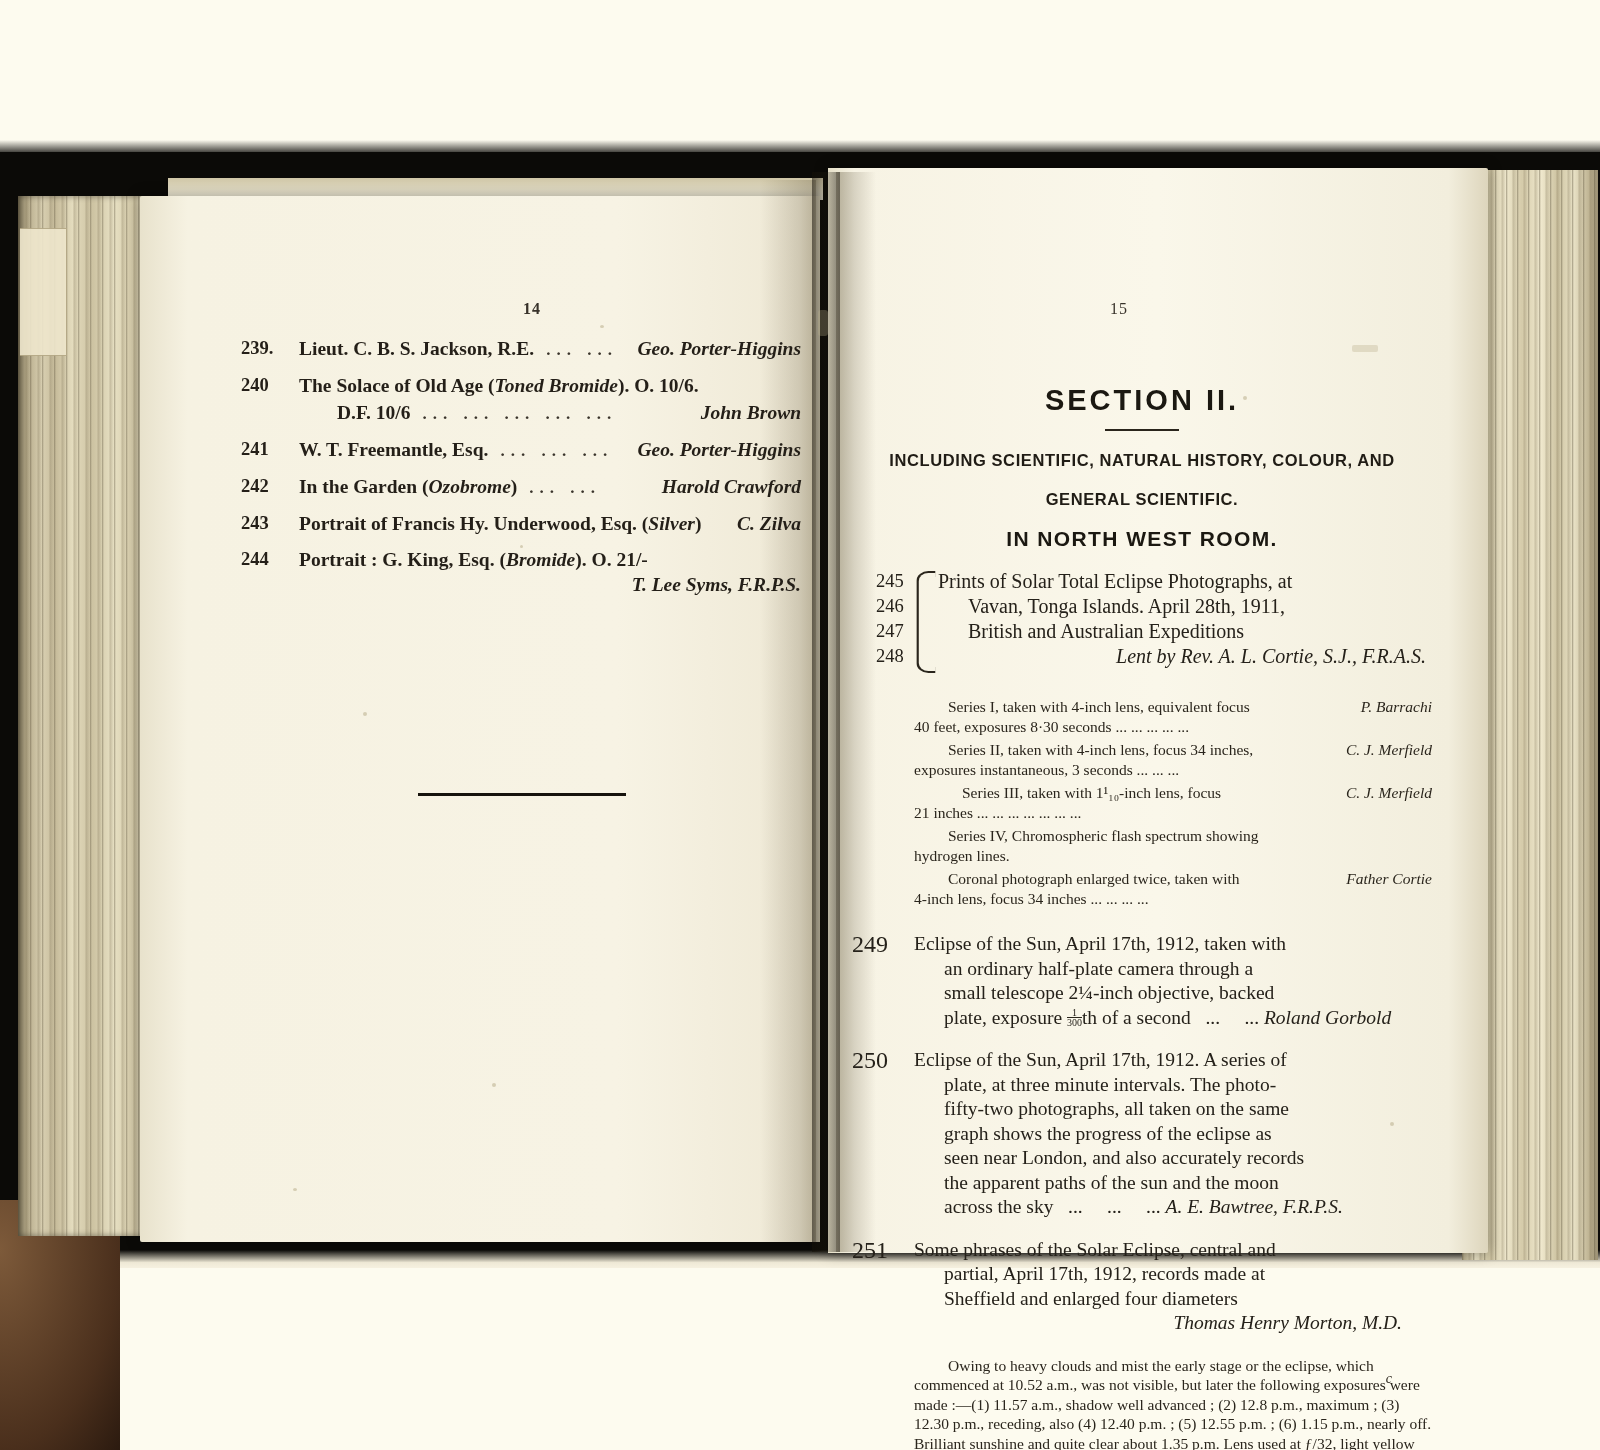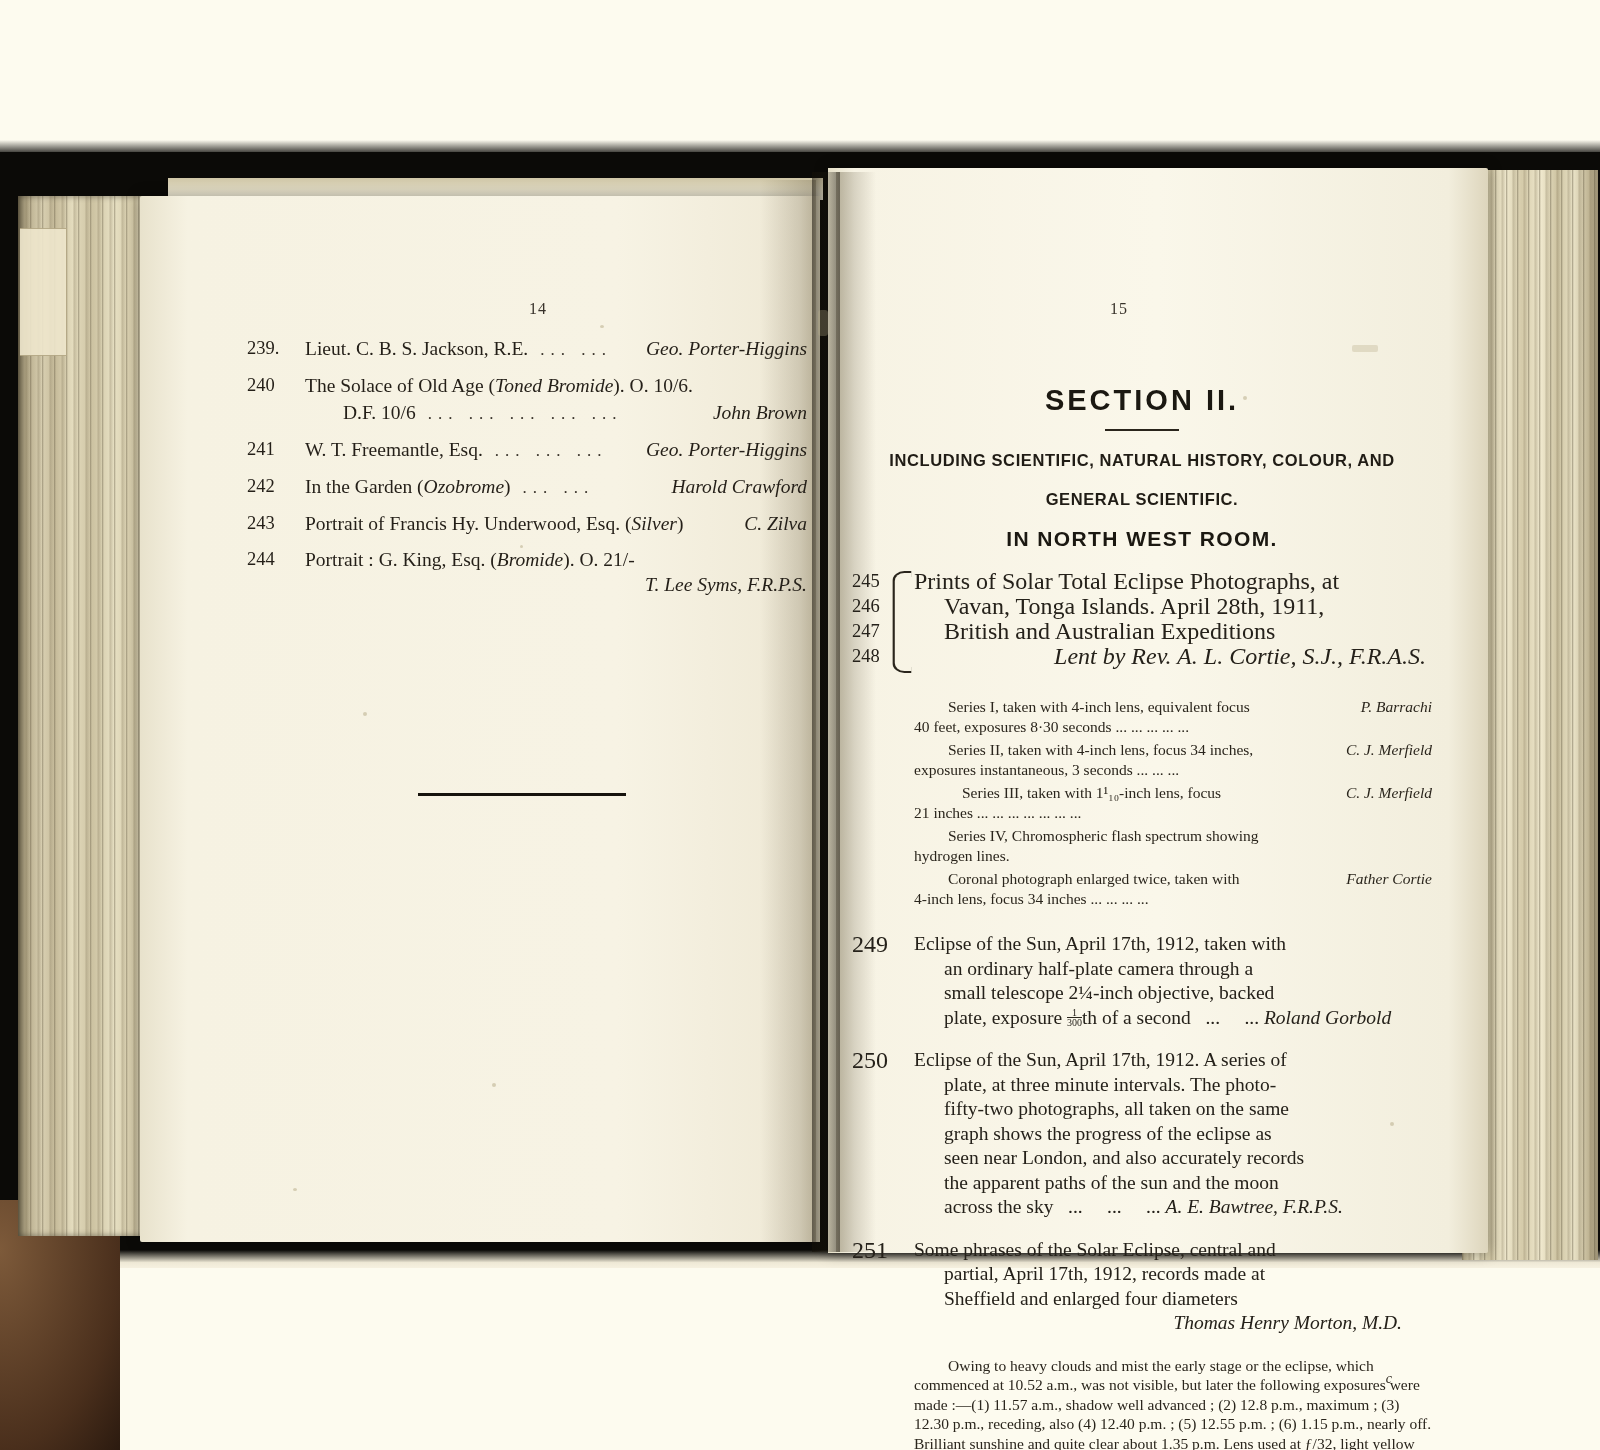--- a/index.html
+++ b/index.html
@@ -146,22 +146,23 @@
     border-radius: 50%;
     opacity: 0.55;
   }
 
   
   .page-body {
     position: absolute;
     color: #25211a;
   }
   #left-text {
-    left: 247px; top: 300px;
+    left: 241px; top: 300px;
     width: 560px;
+    font-weight: bold;
   }
   #right-text {
     left: 852px; top: 300px;
     width: 580px;
   }
   .folio {
     text-align: center;
     font-size: 16px;
     letter-spacing: 1px;
     color: #38322a;
@@ -249,39 +250,40 @@
     margin-top: 16px;
     text-align: center;
     color: #1b1811;
   }
 
   
   #grouped {
     position: relative;
     margin-top: 18px;
     min-height: 118px;
+    margin-left: 24px;
   }
   #group-nums {
     position: absolute;
     left: 0; top: 0;
     font-size: 18.5px;
     line-height: 25px;
   }
   #brace {
     position: absolute;
     left: 42px; top: 2px;
     width: 14px; height: 98px;
     border: 2px solid #2a251c;
     border-right: none;
     border-radius: 10px 0 0 10px;
     transform: scaleX(1.2);
   }
   #group-text {
     margin-left: 62px;
-    font-size: 24px;
+    font-size: 20px;
     line-height: 25px;
   }
   .indent1 { padding-left: 30px; }
   .lent {
     display: block;
     text-align: right;
     font-style: italic;
     padding-right: 6px;
   }
 

